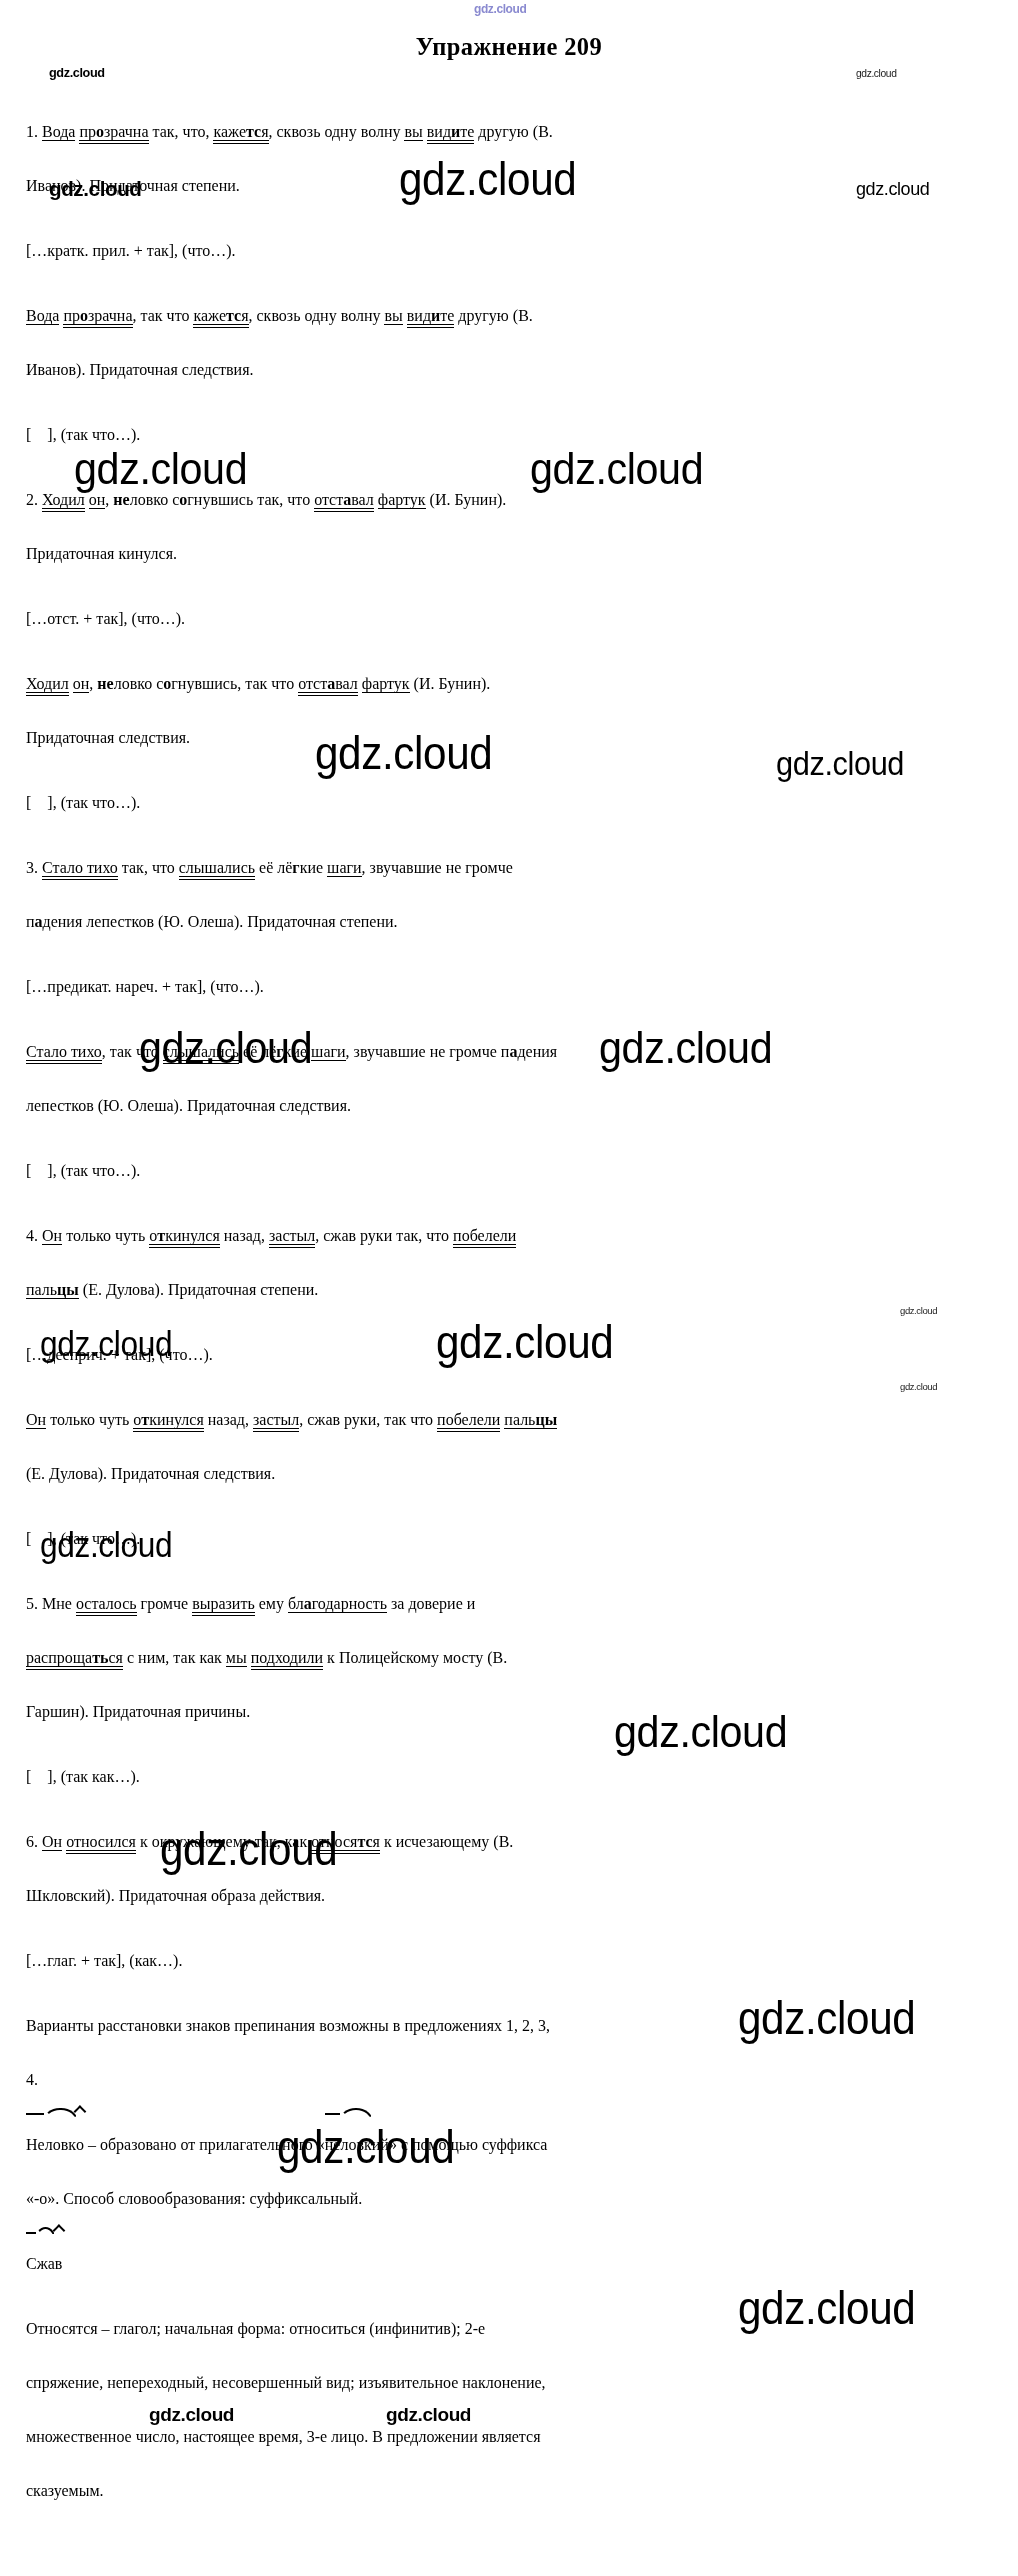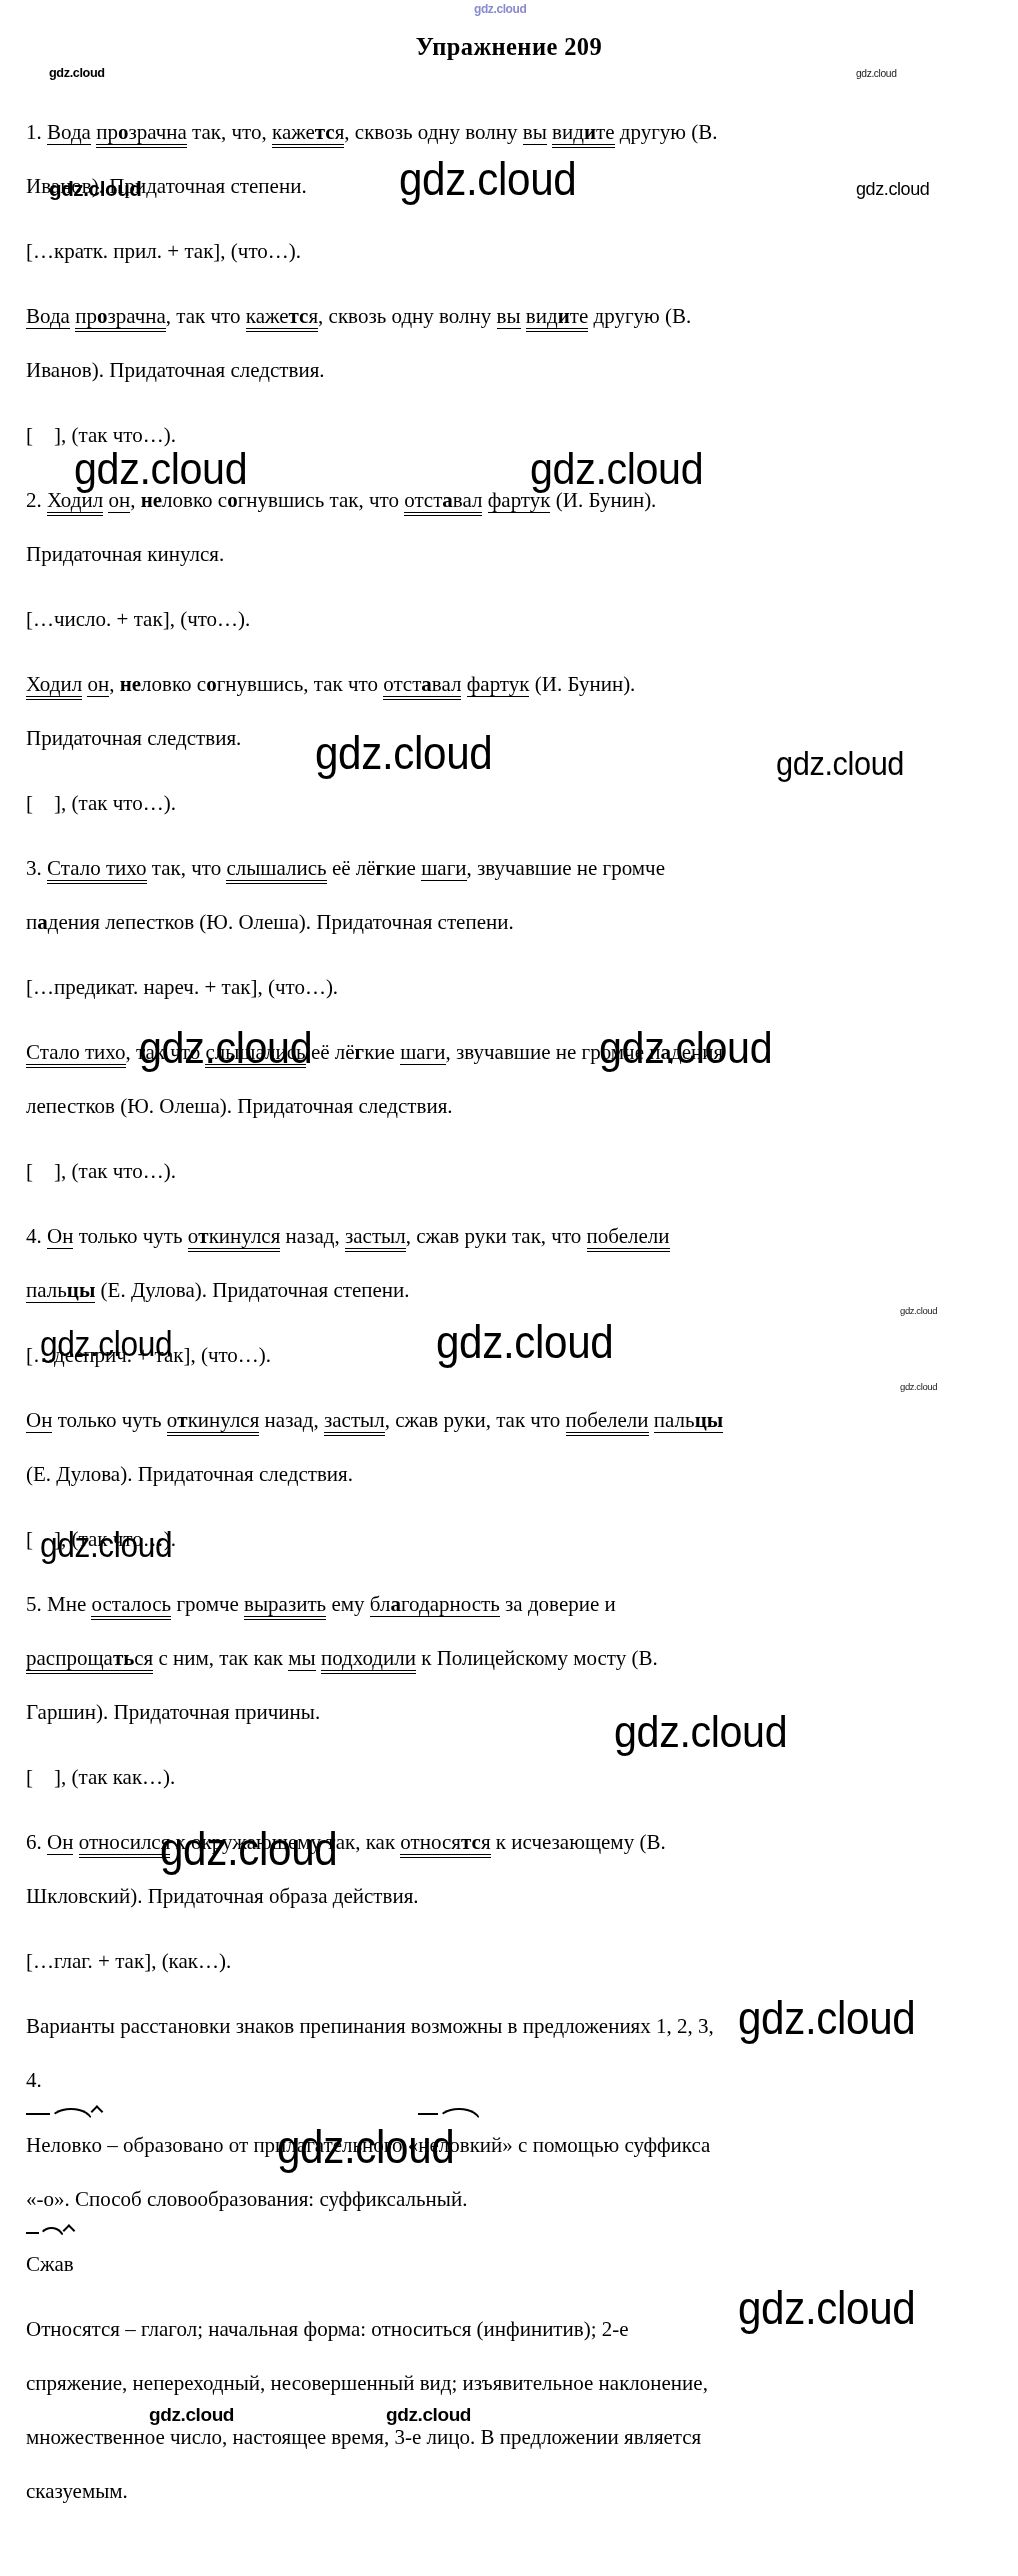--- a/index.html
+++ b/index.html
@@ -16,21 +16,21 @@
   .title{
     font-size:24.5px;
     font-weight:bold;
     text-align:center;
     margin:32px 0 8px 0;
     line-height:30px;
     letter-spacing:0.4px;
   }
   .content{
     padding:35px 95px 0 26px;
-    font-size:21px;
+    font-size:16px;
   }
   .para{margin:0 0 11px 0;}
   .line{line-height:54px;white-space:nowrap;}
   .b{font-weight:bold;}
   .u1{border-bottom:1.6px solid #000;}
   .u2{border-bottom:4px double #000;}
   .mp,.mr,.ms{position:relative;display:inline-block;}
   .mp::before{
     content:"";position:absolute;top:-4.7px;left:0;right:0.8px;height:0;
     border-top:2.4px solid #000;
@@ -104,21 +104,21 @@
         <div class="line"><span>Иванов). Придаточная следствия.</span></div>
       </div>
     <div class="para">
         <div class="line"><span>[&nbsp;&nbsp;&nbsp;&nbsp;], (так что…).</span></div>
       </div>
     <div class="para">
         <div class="line"><span>2. </span><span class="u2">Ходил</span><span> </span><span class="u1">он</span><span>, </span><span class="b">не</span><span>ловко с</span><span class="b">о</span><span>гнувшись так, что </span><span class="u2">отст</span><span class="u2 b">а</span><span class="u2">вал</span><span> </span><span class="u1">фартук</span><span> (И. Бунин).</span></div>
         <div class="line"><span>Придаточная кинулся.</span></div>
       </div>
     <div class="para">
-        <div class="line"><span>[…число. + так], (что…).</span></div>
+        <div class="line"><span>[…отст. + так], (что…).</span></div>
       </div>
     <div class="para">
         <div class="line"><span class="u2">Ходил</span><span> </span><span class="u1">он</span><span>, </span><span class="b">не</span><span>ловко с</span><span class="b">о</span><span>гнувшись, так что </span><span class="u2">отст</span><span class="u2 b">а</span><span class="u2">вал</span><span> </span><span class="u1">фартук</span><span> (И. Бунин).</span></div>
         <div class="line"><span>Придаточная следствия.</span></div>
       </div>
     <div class="para">
         <div class="line"><span>[&nbsp;&nbsp;&nbsp;&nbsp;], (так что…).</span></div>
       </div>
     <div class="para">
         <div class="line"><span>3. </span><span class="u2">Стало тихо</span><span> так, что </span><span class="u2">слышались</span><span> её лё</span><span class="b">г</span><span>кие </span><span class="u1">шаги</span><span>, звучавшие не громче</span></div>

